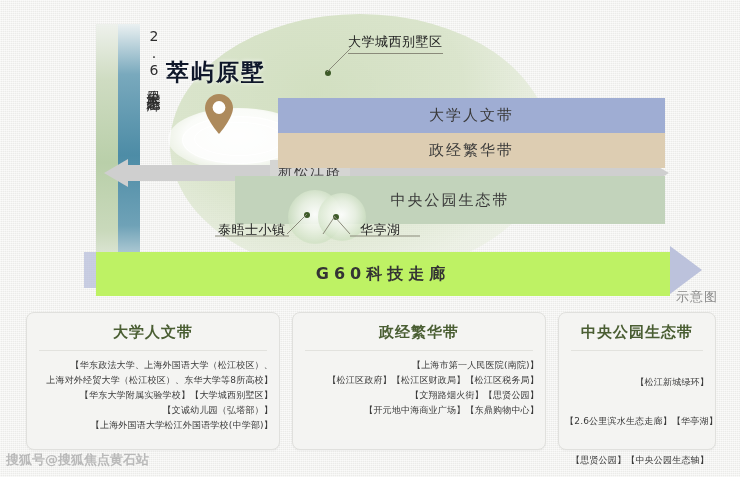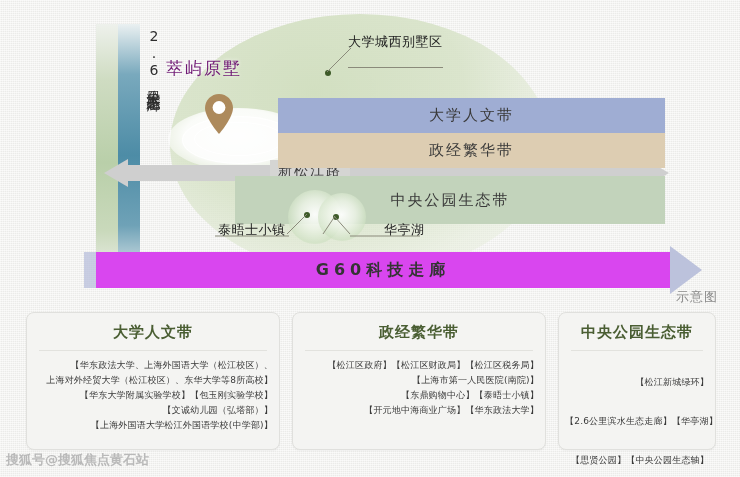--- a/index.html
+++ b/index.html
@@ -44,22 +44,22 @@
   .plate2{
     position:absolute;left:182px;top:116px;width:112px;height:46px;border-radius:50%;
     border:1px solid rgba(255,255,255,.95);
     background:rgba(255,255,255,.45);
   }
   .plate3{
     position:absolute;left:194px;top:122px;width:88px;height:32px;border-radius:50%;
     border:1px solid rgba(255,255,255,.9);
   }
   .projname{
-    position:absolute;left:166px;top:57px;font-size:17px;letter-spacing:2px;
-    color:#701a75;font-weight:400;text-shadow:0 0 4px rgba(255,255,255,.95);
+    position:absolute;left:166px;top:57px;font-size:23px;letter-spacing:2px;
+    color:#0f172a;font-weight:700;text-shadow:0 0 4px rgba(255,255,255,.95);
   }
   .pin{position:absolute;left:204px;top:93px;}
   
   .band{position:absolute;height:35px;}
   .band .btxt{
     position:absolute;left:0;top:0;width:100%;height:100%;
     display:flex;align-items:center;justify-content:center;
     font-size:15px;color:#3a3a3a;letter-spacing:2px;font-weight:500;
   }
   #band-uni{left:278px;top:98px;width:387px;background:#9fadd3;}
@@ -80,30 +80,30 @@
     border-top:14px solid transparent;border-bottom:14px solid transparent;
     border-right:24px solid #cfcfcf;
   }
   .roadbar2{position:absolute;left:126px;top:165px;width:60px;height:16px;background:#cfcfcf;}
   .roadlabel{
     position:absolute;left:270px;top:160px;font-size:14px;color:#3a3a3a;
     letter-spacing:2px;background:#d5d5d3;padding:2px 8px;font-weight:500;
   }
   
   .annot{position:absolute;font-size:13px;color:#222;letter-spacing:.5px;font-weight:500;}
-  #annot-villa{left:348px;top:33px;border-bottom:1px solid #8a8a7a;padding-bottom:16px;}
+  #annot-villa{left:348px;top:33px;border-bottom:1px solid #8a8a7a;padding-bottom:2px;}
   .dot{position:absolute;width:6px;height:6px;border-radius:50%;background:#3d5a28;}
   
   .glow{position:absolute;border-radius:50%;
     background:radial-gradient(circle at 50% 45%, rgba(255,255,255,.92) 0%, rgba(236,243,230,.85) 38%, rgba(205,224,193,.65) 70%, rgba(205,224,193,0) 100%);}
   #glow1{left:288px;top:190px;width:54px;height:54px;}
   #glow2{left:318px;top:193px;width:48px;height:48px;}
   
   #band-g60{
-    position:absolute;left:96px;top:252px;width:574px;height:36px;background:#d946ef;
+    position:absolute;left:96px;top:252px;width:574px;height:44px;background:#bef264;
   }
   #band-g60 .btxt{
     position:absolute;left:0;top:0;width:100%;height:100%;
     display:flex;align-items:center;justify-content:center;
     font-size:16px;color:#343434;letter-spacing:5px;font-weight:600;
   }
   .g60arrow{
     position:absolute;left:670px;top:246px;width:0;height:0;
     border-top:24px solid transparent;border-bottom:24px solid transparent;
     border-left:32px solid #bcc2dc;
@@ -196,52 +196,52 @@
     <line x1="92" y1="2" x2="72" y2="22" stroke="#8a8a7a" stroke-width="1"></line>
     <line x1="0" y1="24" x2="74" y2="24" stroke="#8a8a7a" stroke-width="1"></line>
     <line x1="120" y1="4" x2="108" y2="22" stroke="#8a8a7a" stroke-width="1"></line>
   </svg>
   <svg style="position:absolute;left:320px;top:214px;" width="110" height="30">
     <line x1="14" y1="2" x2="30" y2="20" stroke="#8a8a7a" stroke-width="1"></line>
     <line x1="30" y1="22" x2="100" y2="22" stroke="#8a8a7a" stroke-width="1"></line>
   </svg>
 
   <div class="annot" style="left:218px;top:221px;">泰晤士小镇</div>
-  <div class="annot" style="left:360px;top:221px;margin-left:24px;">华亭湖</div>
+  <div class="annot" style="left:360px;top:221px;">华亭湖</div>
 
   <div class="g60tail"></div>
   <div id="band-g60">
     <div class="btxt">G60科技走廊</div>
   </div>
   <div class="g60arrow"></div>
 
   <div id="schematic">示意图</div>
 </div>
 
 <div id="cards">
   <div class="card" id="card-0">
     <div class="card-title">大学人文带</div>
     <div class="card-rule"></div>
     <div class="card-body">
       <div class="card-line">【华东政法大学、上海外国语大学（松江校区）、</div>
       <div class="card-line">上海对外经贸大学（松江校区）、东华大学等8所高校】</div>
-      <div class="card-line">【华东大学附属实验学校】【包玉刚实验学校】</div>
+      <div class="card-line">【华东大学附属实验学校】【大学城西别墅区】</div>
       <div class="card-line">【文诚幼儿园（弘塔部）】</div>
       <div class="card-line">【上海外国语大学松江外国语学校(中学部)】</div>
     </div>
   </div>
 
   <div class="card" id="card-1">
     <div class="card-title">政经繁华带</div>
     <div class="card-rule"></div>
     <div class="card-body">
+      <div class="card-line">【上海市第一人民医院(南院)】</div>
       <div class="card-line">【松江区政府】【松江区财政局】【松江区税务局】</div>
-      <div class="card-line">【上海市第一人民医院(南院)】</div>
-      <div class="card-line">【东鼎购物中心】【泰晤士小镇】</div>
-      <div class="card-line">【开元地中海商业广场】【华东政法大学】</div>
+      <div class="card-line">【文翔路烟火街】【思贤公园】</div>
+      <div class="card-line">【开元地中海商业广场】【东鼎购物中心】</div>
     </div>
   </div>
 
   <div class="card" id="card-2">
     <div class="card-title">中央公园生态带</div>
     <div class="card-rule"></div>
     <div class="card-body">
       <div class="card-line">【松江新城绿环】</div>
       <div class="card-line">【2.6公里滨水生态走廊】【华亭湖】</div>
       <div class="card-line">【思贤公园】【中央公园生态轴】</div>

